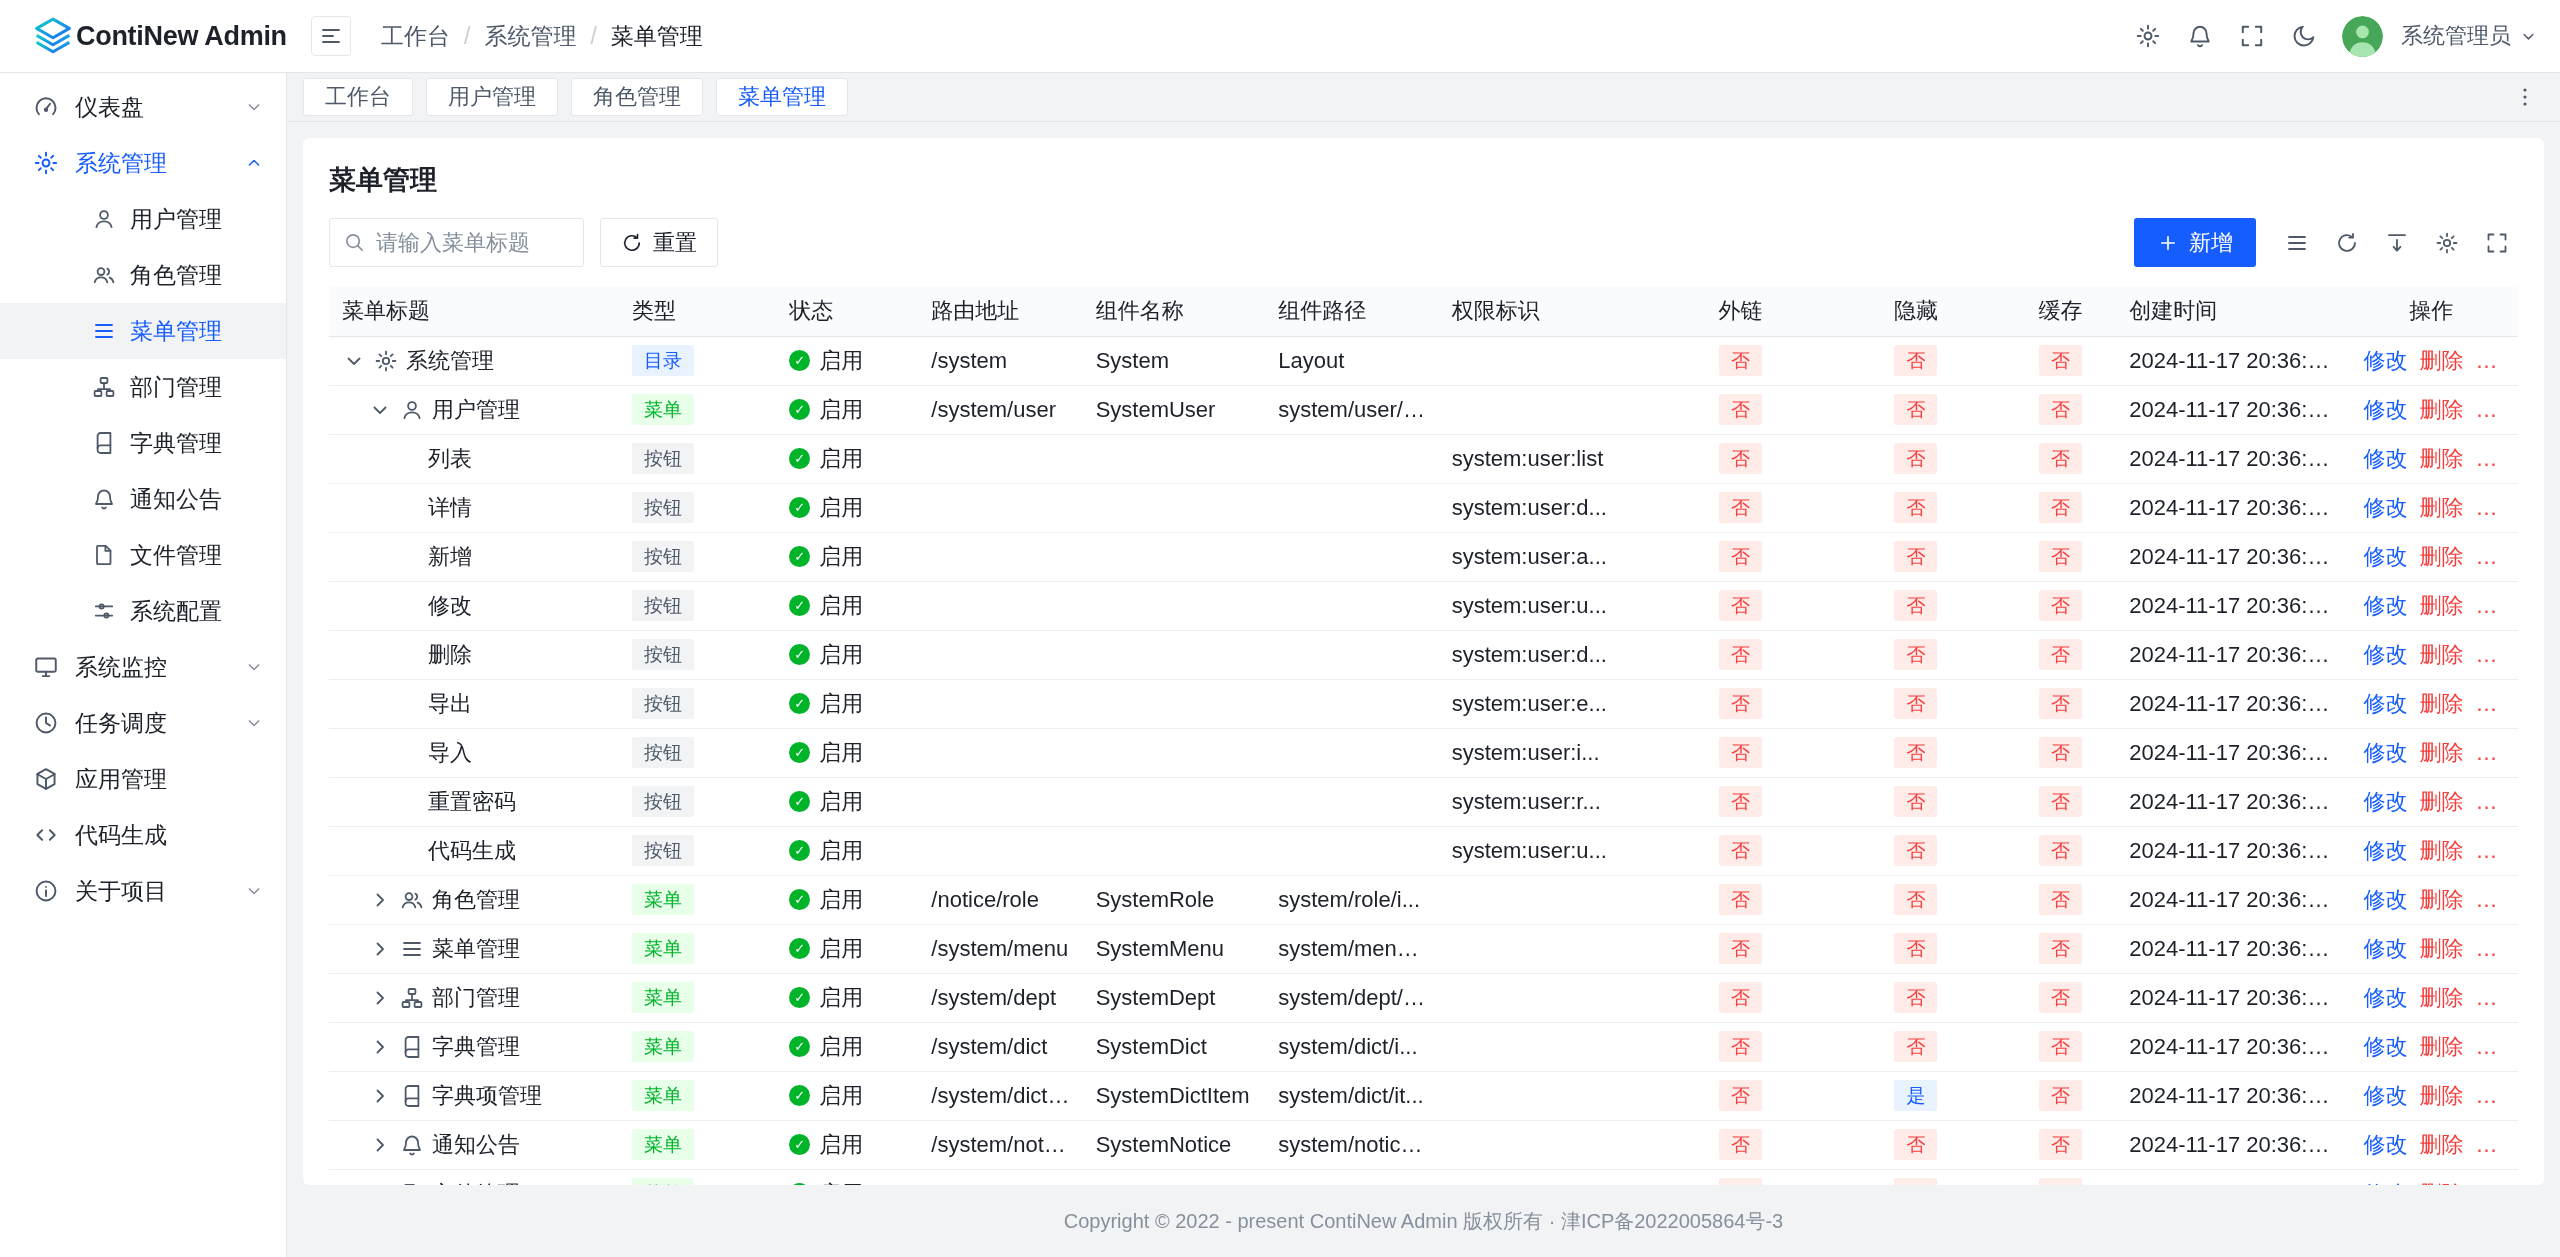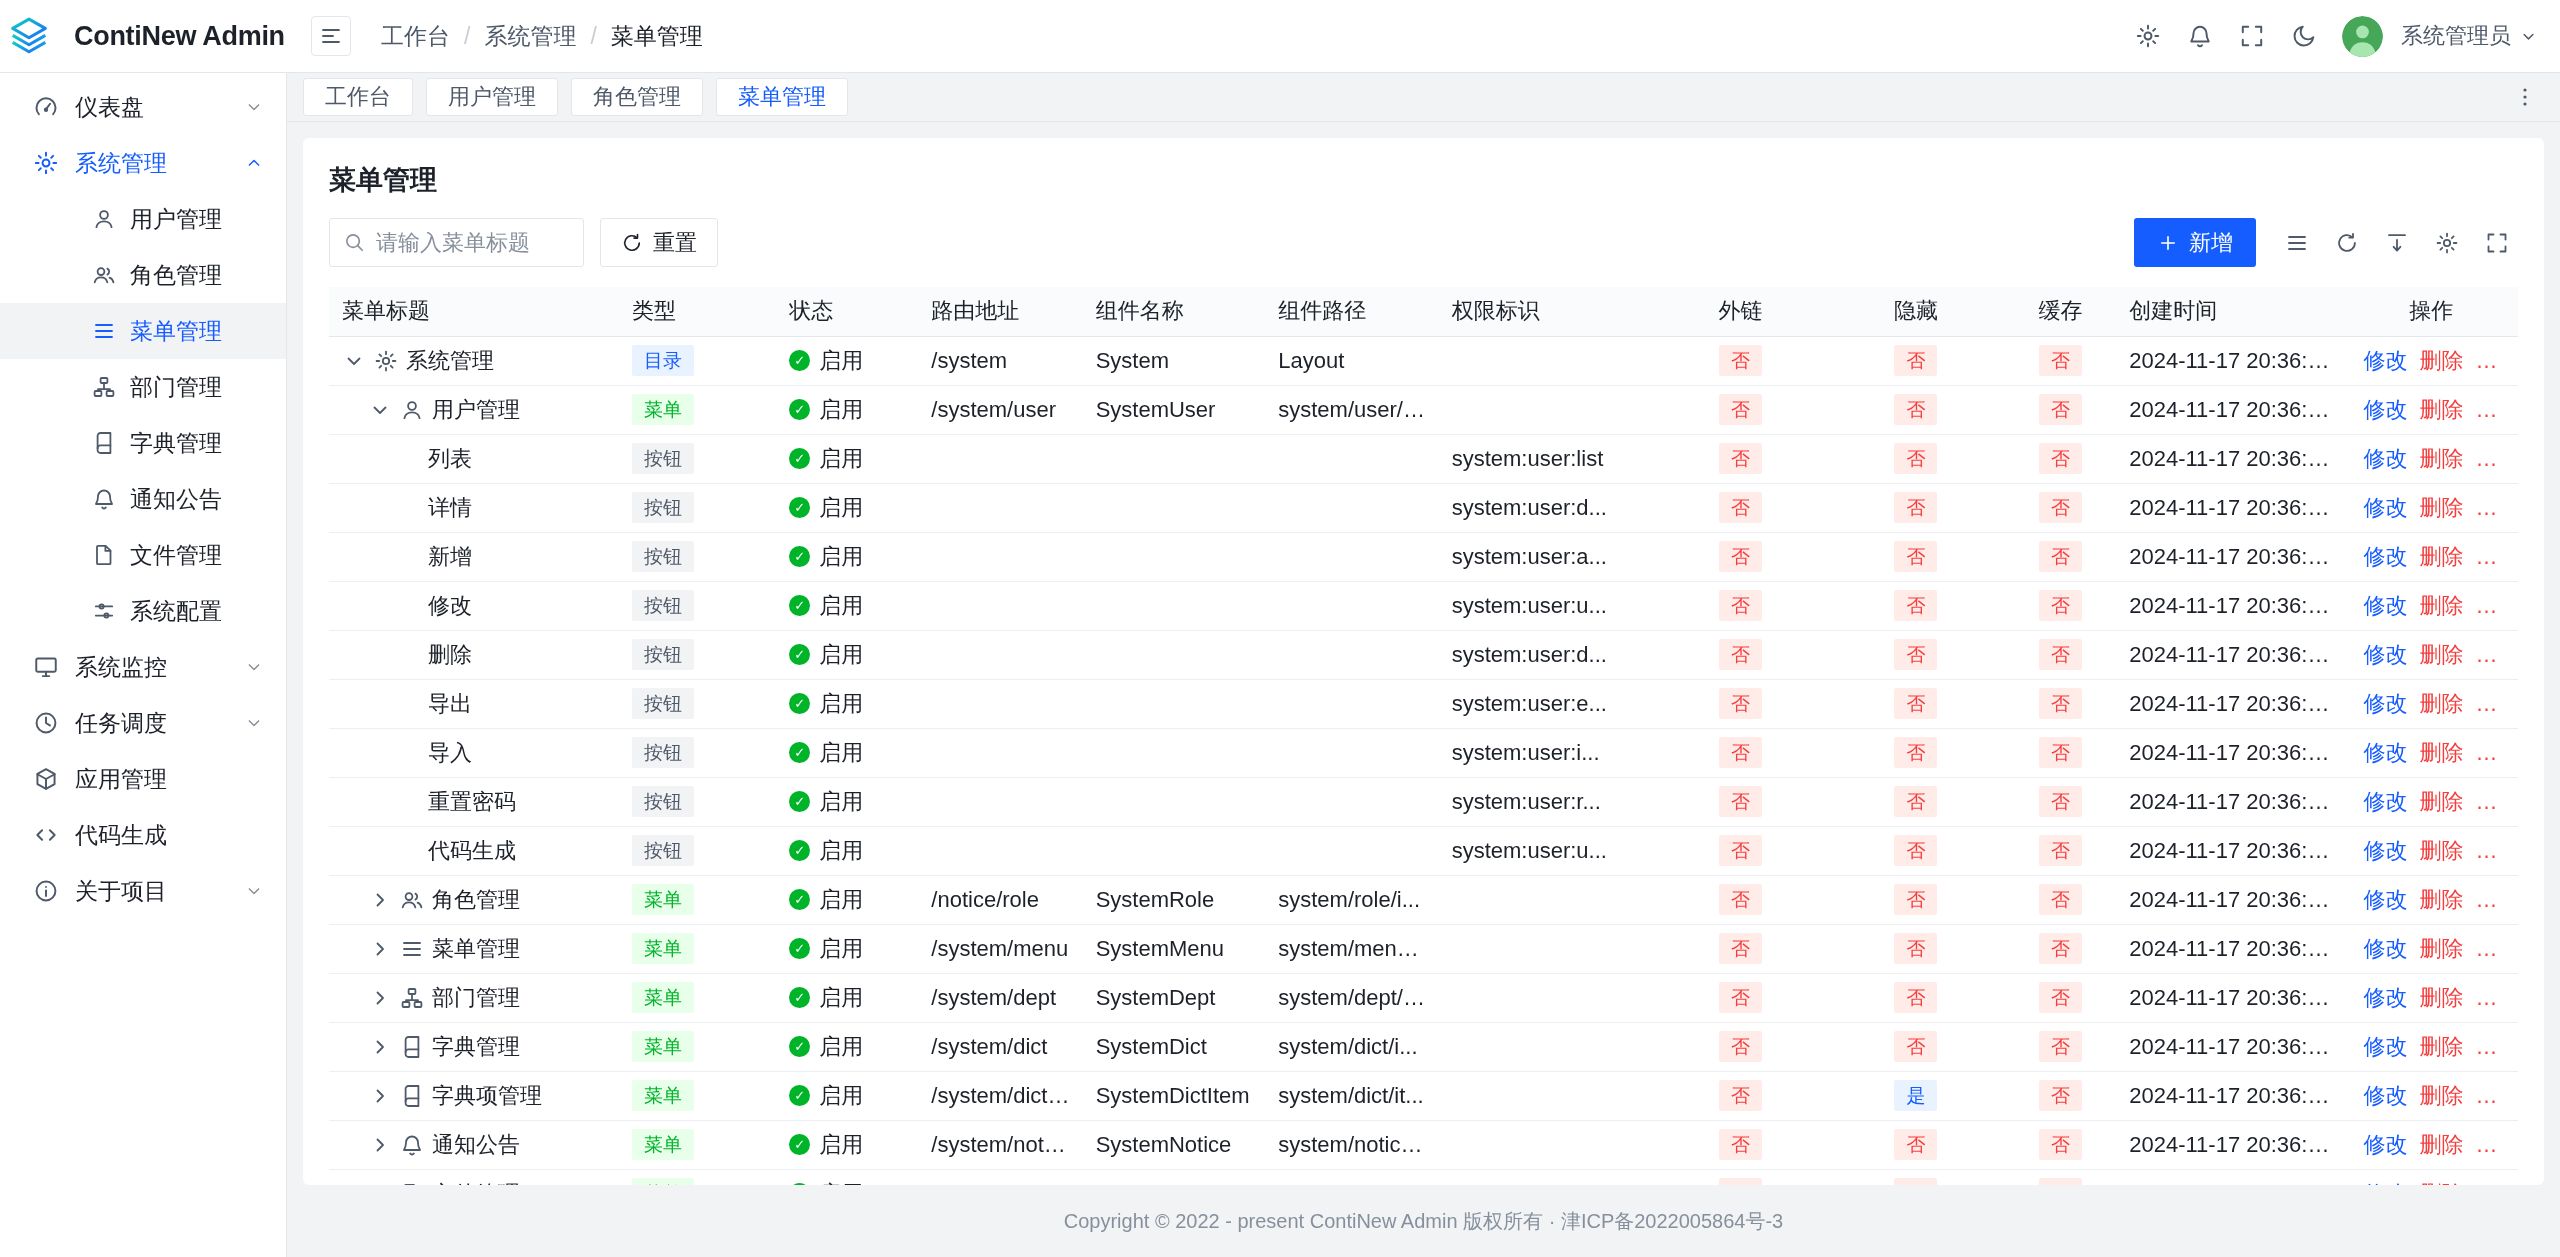--- a/index.html
+++ b/index.html
@@ -3,21 +3,21 @@
 <meta charset="utf-8">
 <style>
   html,body{margin:0;padding:0;background:#f2f3f5;font-family:"Liberation Sans","DejaVu Sans",sans-serif;}
   *{box-sizing:border-box;}
   .app{width:2560px;height:1257px;overflow:hidden;background:#f2f3f5;position:relative;}
   .icon{display:inline-flex;align-items:center;justify-content:center;}
   .icon svg{width:100%;height:100%;display:block;}
 
   
   .topbar{height:73px;background:#fff;border-bottom:1px solid #e5e6eb;display:flex;align-items:center;position:relative;z-index:3;}
-  .logo{display:flex;align-items:center;gap:24px;width:287px;flex:none;padding-left:8px;cursor:pointer;}
+  .logo{display:flex;align-items:center;gap:2px;width:287px;flex:none;padding-left:32px;cursor:pointer;}
   .logo-mark{width:42px;height:42px;}
   .logo-text{font-size:27px;font-weight:700;color:#1d2129;white-space:nowrap;letter-spacing:-0.3px;}
   .collapse-btn{width:40px;height:40px;margin-left:24px;border:1px solid #e5e6eb;border-radius:4px;background:#fff;display:grid;place-items:center;color:#4e5969;cursor:pointer;padding:0;}
   .collapse-btn .icon{width:24px;height:24px;}
   .breadcrumb{display:flex;align-items:center;gap:14px;margin-left:30px;font-size:23px;color:#4e5969;}
   .bc-sep{color:#c9cdd4;}
   .bc-item{cursor:pointer;}
   .bc-item.last{color:#1d2129;}
   .h-right{margin-left:auto;display:flex;align-items:center;gap:8px;padding-right:22px;}
   .h-icon{width:44px;height:44px;border:none;background:transparent;display:grid;place-items:center;color:#4e5969;cursor:pointer;border-radius:50%;padding:0;}

